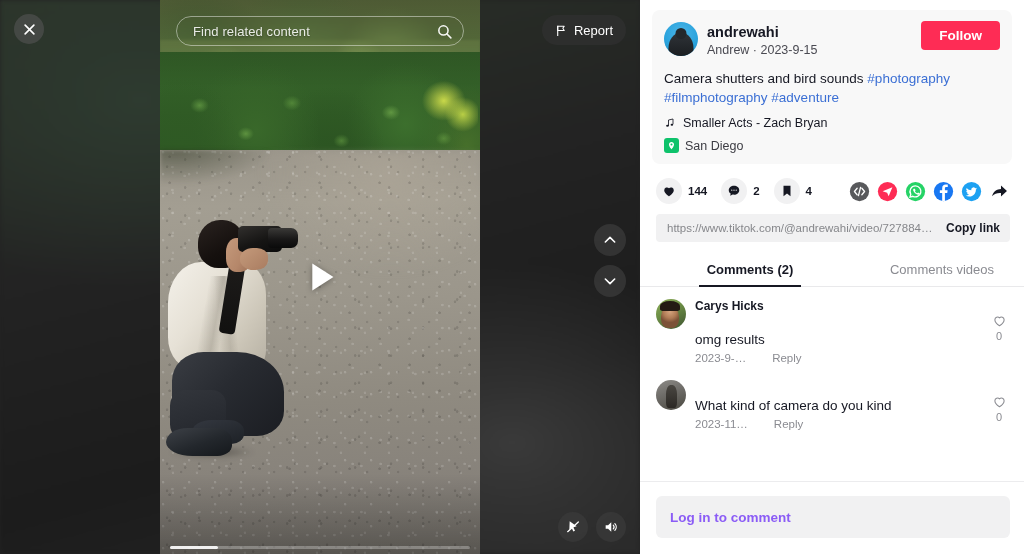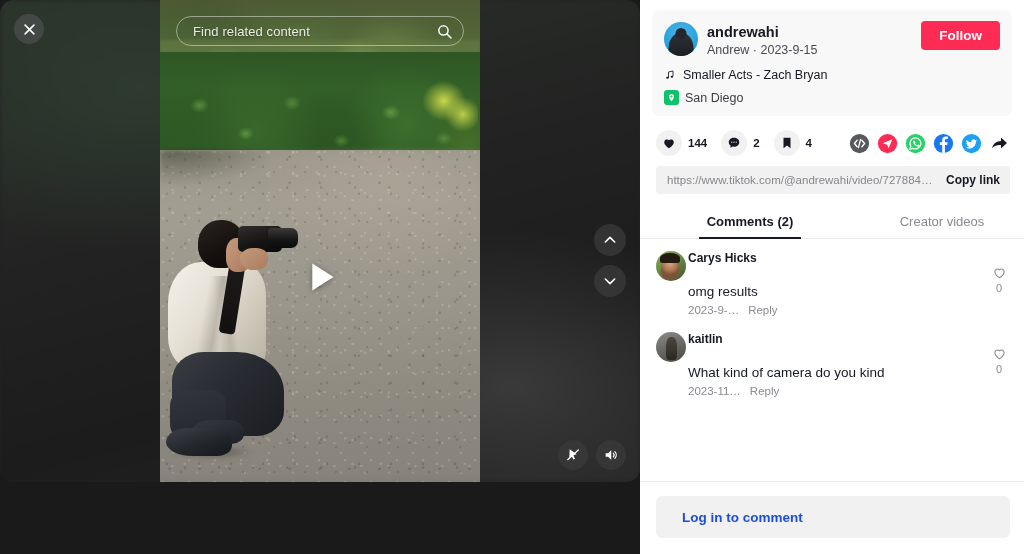--- a/index.html
+++ b/index.html
@@ -12,25 +12,24 @@
   .app {
     position: relative;
     width: 1024px; height: 554px;
     display: flex;
     background: #1a1a1a;
   }
 
   
   .video-stage {
     position: relative;
-    width: 640px; height: 482px;
+    width: 640px; height: 554px;
     overflow: hidden;
     background: #232323;
     flex: 0 0 640px;
-    border-radius: 14px;
   }
   
   .video-backdrop {
     position: absolute; inset: 0;
     background:
       radial-gradient(ellipse 70% 55% at 22% 18%, #2e3b30 0%, rgba(30,38,31,0) 62%),
       radial-gradient(ellipse 60% 50% at 80% 80%, #3a3a3a 0%, rgba(40,40,40,0) 65%),
       linear-gradient(165deg, #2b3329 0%, #232323 40%, #1c1c1c 72%, #262626 100%);
     filter: blur(2px);
   }
@@ -399,21 +398,21 @@
   .tab.active { color: #161823; font-weight: 700; }
   .tab.active::after {
     content: ""; position: absolute;
     left: 19%; right: 19%; bottom: -1px; height: 2px;
     background: #161823;
   }
 
   
   .comments { padding: 12px 14px 0 16px; flex: 1; overflow: hidden; }
   .comment {
-    display: flex; gap: 2px;
+    display: flex; gap: 9px;
     padding-bottom: 16px;
     position: relative;
   }
   .c-avatar {
     width: 30px; height: 30px; border-radius: 50%;
     flex: 0 0 30px; overflow: hidden; position: relative;
   }
   .c-avatar.a1 { background: linear-gradient(150deg, #8fae5a 0%, #6d8f46 40%, #3f5430 100%); }
   .c-avatar.a1::before {
     content:""; position:absolute; left:5px; top:7px; width:18px; height:22px;
@@ -427,39 +426,39 @@
   .c-avatar.a2 { background: linear-gradient(160deg, #8d8b87 0%, #6e6c68 45%, #49473f 100%); }
   .c-avatar.a2::before {
     content:""; position:absolute; left:10px; top:5px; width:11px; height:23px;
     background: linear-gradient(180deg, #4a4742 0%, #2b2824 100%);
     border-radius: 40% 40% 24% 24%;
   }
   .c-body { flex: 1; min-width: 0; }
   .c-name { font-size: 12px; font-weight: 700; color: #161823; line-height: 15px; }
   .c-text { font-size: 13.5px; color: #161823; line-height: 19px; margin-top: 16px; word-wrap: break-word; }
   .c-meta { font-size: 11.5px; color: #8a8b91; margin-top: 3px; display: flex; gap: 9px; }
-  .c-reply { cursor: pointer; }
+  .c-reply { cursor: pointer; margin-left: 17px; }
   .c-like {
     flex: 0 0 22px; display: flex; flex-direction: column;
     align-items: center; gap: 2px; padding-top: 14px; cursor: pointer;
   }
   .c-like svg { width: 15px; height: 15px; }
   .c-like-count { font-size: 11px; color: #8a8b91; }
 
   
   .login-footer {
     border-top: 1px solid #ececee;
     padding: 14px 14px 16px 16px;
     background: #fff;
   }
   .login-box {
     background: #f1f1f2; border-radius: 6px;
     height: 42px; display: flex; align-items: center;
-    padding: 0 26px;
-    font-size: 13.5px; font-weight: 700; color: #1d4ed8;
+    padding: 0 14px;
+    font-size: 13.5px; font-weight: 700; color: #8b5cf6;
     cursor: pointer;
   }
 </style>
 </head>
 <body>
 
 <div class="app">
 
   <div class="video-stage">
     <div class="video-backdrop"></div>
@@ -516,20 +515,27 @@
       </div>
     </div>
 
     <div class="close-btn">
       <svg viewBox="0 0 24 24" stroke="#ffffff" stroke-width="2.6" stroke-linecap="round">
         <line x1="5" y1="5" x2="19" y2="19"></line>
           <line x1="19" y1="5" x2="5" y2="19"></line>
       </svg>
     </div>
 
+    <div class="report-btn">
+      <svg viewBox="0 0 24 24" fill="none" stroke="#ffffff" stroke-width="2" stroke-linejoin="round">
+        <path d="M5 22V3"></path>
+          <path d="M5 4h12l-2.5 4L17 12H5z"></path>
+      </svg>
+      <span>Report</span>
+    </div>
 
     <div class="nav-arrows">
       <div class="nav-btn">
         <svg viewBox="0 0 24 24" fill="none" stroke="#ffffff" stroke-width="2.4" stroke-linecap="round" stroke-linejoin="round">
           <polyline points="5,15 12,8 19,15"></polyline>
         </svg>
       </div>
       <div class="nav-btn">
         <svg viewBox="0 0 24 24" fill="none" stroke="#ffffff" stroke-width="2.4" stroke-linecap="round" stroke-linejoin="round">
           <polyline points="5,9 12,16 19,9"></polyline>
@@ -563,20 +569,25 @@
             <div class="figure"></div>
               <div class="fig-head"></div>
           </div>
           <div class="author-names">
             <div class="author-handle">andrewahi</div>
             <div class="author-sub">Andrew · 2023-9-15</div>
           </div>
         </div>
         <button class="follow-btn">Follow</button>
 
+        <div class="caption">
+          <span>Camera shutters and bird sounds </span><span class="tag">#photography</span>
+          <span class="tag">#filmphotography</span>
+          <span class="tag">#adventure</span>
+        </div>
 
         <div class="music-row">
           <svg viewBox="0 0 24 24">
             <path d="M9 17.5V6l9-2v9.5" fill="none" stroke="#161823" stroke-width="1.7" stroke-linecap="round" stroke-linejoin="round"></path>
             <ellipse cx="6.8" cy="17.6" rx="2.6" ry="2.1" fill="#161823"></ellipse>
             <ellipse cx="15.8" cy="15.5" rx="2.6" ry="2.1" fill="#161823"></ellipse>
           </svg>
           <span>Smaller Acts - Zach Bryan</span>
         </div>
 
@@ -662,21 +673,21 @@
         </div>
       </div>
 
       <div class="copy-row">
         <span class="copy-url">https://www.tiktok.com/@andrewahi/video/727884839…</span>
         <span class="copy-btn">Copy link</span>
       </div>
 
       <div class="tabs">
         <div class="tab active">Comments (2)</div>
-        <div class="tab">Creator videos</div>
+        <div class="tab">Comments videos</div>
       </div>
 
       <div class="comments">
         <div class="comment">
           <div class="c-avatar a1"></div>
           <div class="c-body">
             <div class="c-name">Carys Hicks</div>
             <div class="c-text">omg results</div>
             <div class="c-meta">
               <span>2023-9-…</span>
@@ -687,21 +698,20 @@
             <svg viewBox="0 0 24 24" fill="none" stroke="#8a8b91" stroke-width="1.7">
               <path d="M12 20.3s-7.4-4.6-7.4-9.6a4.35 4.35 0 0 1 7.4-2.9 4.35 4.35 0 0 1 7.4 2.9c0 5-7.4 9.6-7.4 9.6z"></path>
             </svg>
             <span class="c-like-count">0</span>
           </div>
         </div>
 
         <div class="comment">
           <div class="c-avatar a2"></div>
           <div class="c-body">
-            <div class="c-name">kaitlin</div>
             <div class="c-text">What kind of camera do you kind</div>
             <div class="c-meta">
               <span>2023-11…</span>
               <span class="c-reply">Reply</span>
             </div>
           </div>
           <div class="c-like">
             <svg viewBox="0 0 24 24" fill="none" stroke="#8a8b91" stroke-width="1.7">
               <path d="M12 20.3s-7.4-4.6-7.4-9.6a4.35 4.35 0 0 1 7.4-2.9 4.35 4.35 0 0 1 7.4 2.9c0 5-7.4 9.6-7.4 9.6z"></path>
             </svg>

